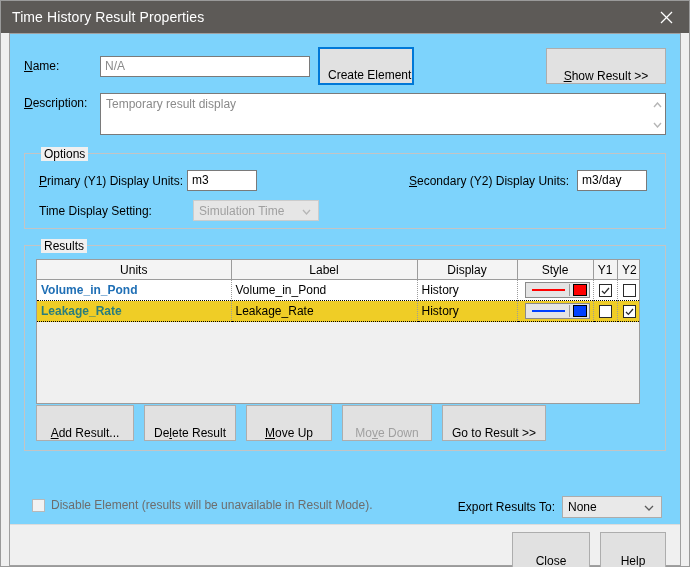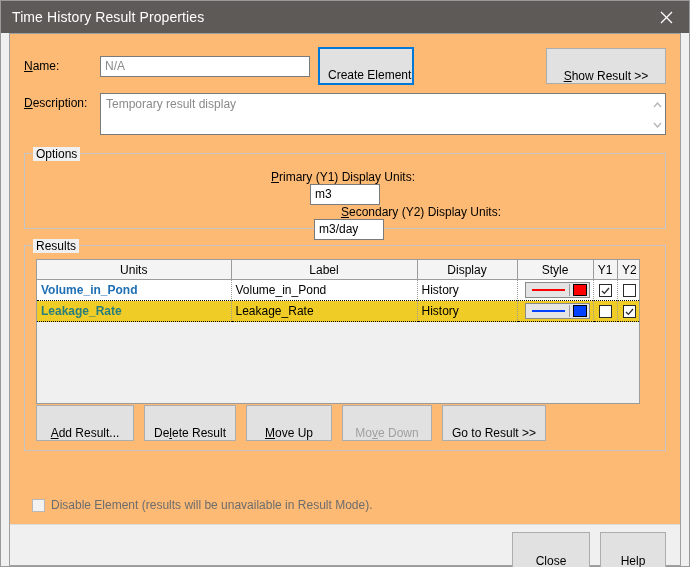--- a/index.html
+++ b/index.html
@@ -73,21 +73,21 @@
     font-size: 12px;
     box-sizing: border-box;
     margin-bottom: -1px;
     cursor: default;
   }
 
   
   .tabpage {
     margin: 0 8px;
     border: 1px solid #a0a0a0;
-    background: #fdba74;
+    background: #7dd3fc;
     flex: 1 1 auto;
     position: relative;
     box-sizing: border-box;
     padding: 0;
   }
 
   
   .field-row {
     display: flex;
     align-items: center;
@@ -172,34 +172,34 @@
   
   .group {
     margin: 0 14px;
     border: 1px solid #c4c4c4;
     position: relative;
     box-sizing: border-box;
   }
   .group-title {
     position: absolute;
     top: -7px;
-    left: 8px;
+    left: 16px;
     background: #f0f0f0;
     padding: 0 3px;
     font-size: 12px;
   }
   .group-options { margin-top: 18px; height: 76px; }
   .group-results { margin-top: 16px; height: 206px; }
 
   .opt-row {
     display: flex;
     align-items: center;
     padding: 0 14px;
   }
-  .opt-row-1 { margin-top: 16px; flex-direction: column; }
+  .opt-row-1 { margin-top: 16px; }
   .opt-row-2 { margin-top: 9px; }
   .opt-label-1 { width: 148px; }
   .units-input { width: 70px; }
   .sec-label { margin-left: 152px; }
   .sec-input { width: 70px; margin-left: 8px; }
 
   .combo-disabled {
     width: 126px;
     height: 21px;
     box-sizing: border-box;
@@ -437,20 +437,31 @@
     <div class="group group-options">
       <div class="group-title">Options</div>
 
       <div class="opt-row opt-row-1">
         <div class="lbl opt-label-1"><u>P</u>rimary (Y1) Display Units:</div>
         <div class="textbox units-input">m3</div>
         <div class="lbl sec-label"><u>S</u>econdary (Y2) Display Units:</div>
         <div class="textbox sec-input">m3/day</div>
       </div>
 
+      <div class="opt-row opt-row-2">
+        <div class="lbl opt-label-1">Time Display Setting:</div>
+        <div class="combo-disabled">
+          <span>Simulation Time</span>
+          <span class="chev">
+            <svg width="9" height="6" viewBox="0 0 9 6">
+                <polyline points="1,1 4.5,5 8,1" fill="none" stroke="#b6b6b6" stroke-width="1.3"></polyline>
+              </svg>
+          </span>
+        </div>
+      </div>
     </div>
 
     <div class="group group-results">
       <div class="group-title">Results</div>
 
       <div class="grid">
         <table class="results">
           <colgroup>
             <col style="width:194px">
               <col style="width:186px">
@@ -526,20 +537,31 @@
         <div class="btn w-goto">Go to Result &gt;&gt;</div>
       </div>
     </div>
 
     <div class="bottom-area">
       <div class="disable-row">
         <span class="cb-disabled"></span>
         <span class="disable-text">Disable Element (results will be unavailable in Result Mode).</span>
       </div>
 
+      <div class="export-row">
+        <span class="lbl export-label">Export Results To:</span>
+        <div class="combo">
+          <span>None</span>
+          <span class="chev">
+            <svg width="10" height="6" viewBox="0 0 10 6">
+                <polyline points="1,1 5,5 9,1" fill="none" stroke="#5a5a5a" stroke-width="1.3"></polyline>
+              </svg>
+          </span>
+        </div>
+      </div>
 
       <div class="footer">
         <div class="footer-buttons">
           <div class="btn btn-close-f">Close</div>
           <div class="btn btn-help">Help</div>
         </div>
       </div>
     </div>
 
   </div>

